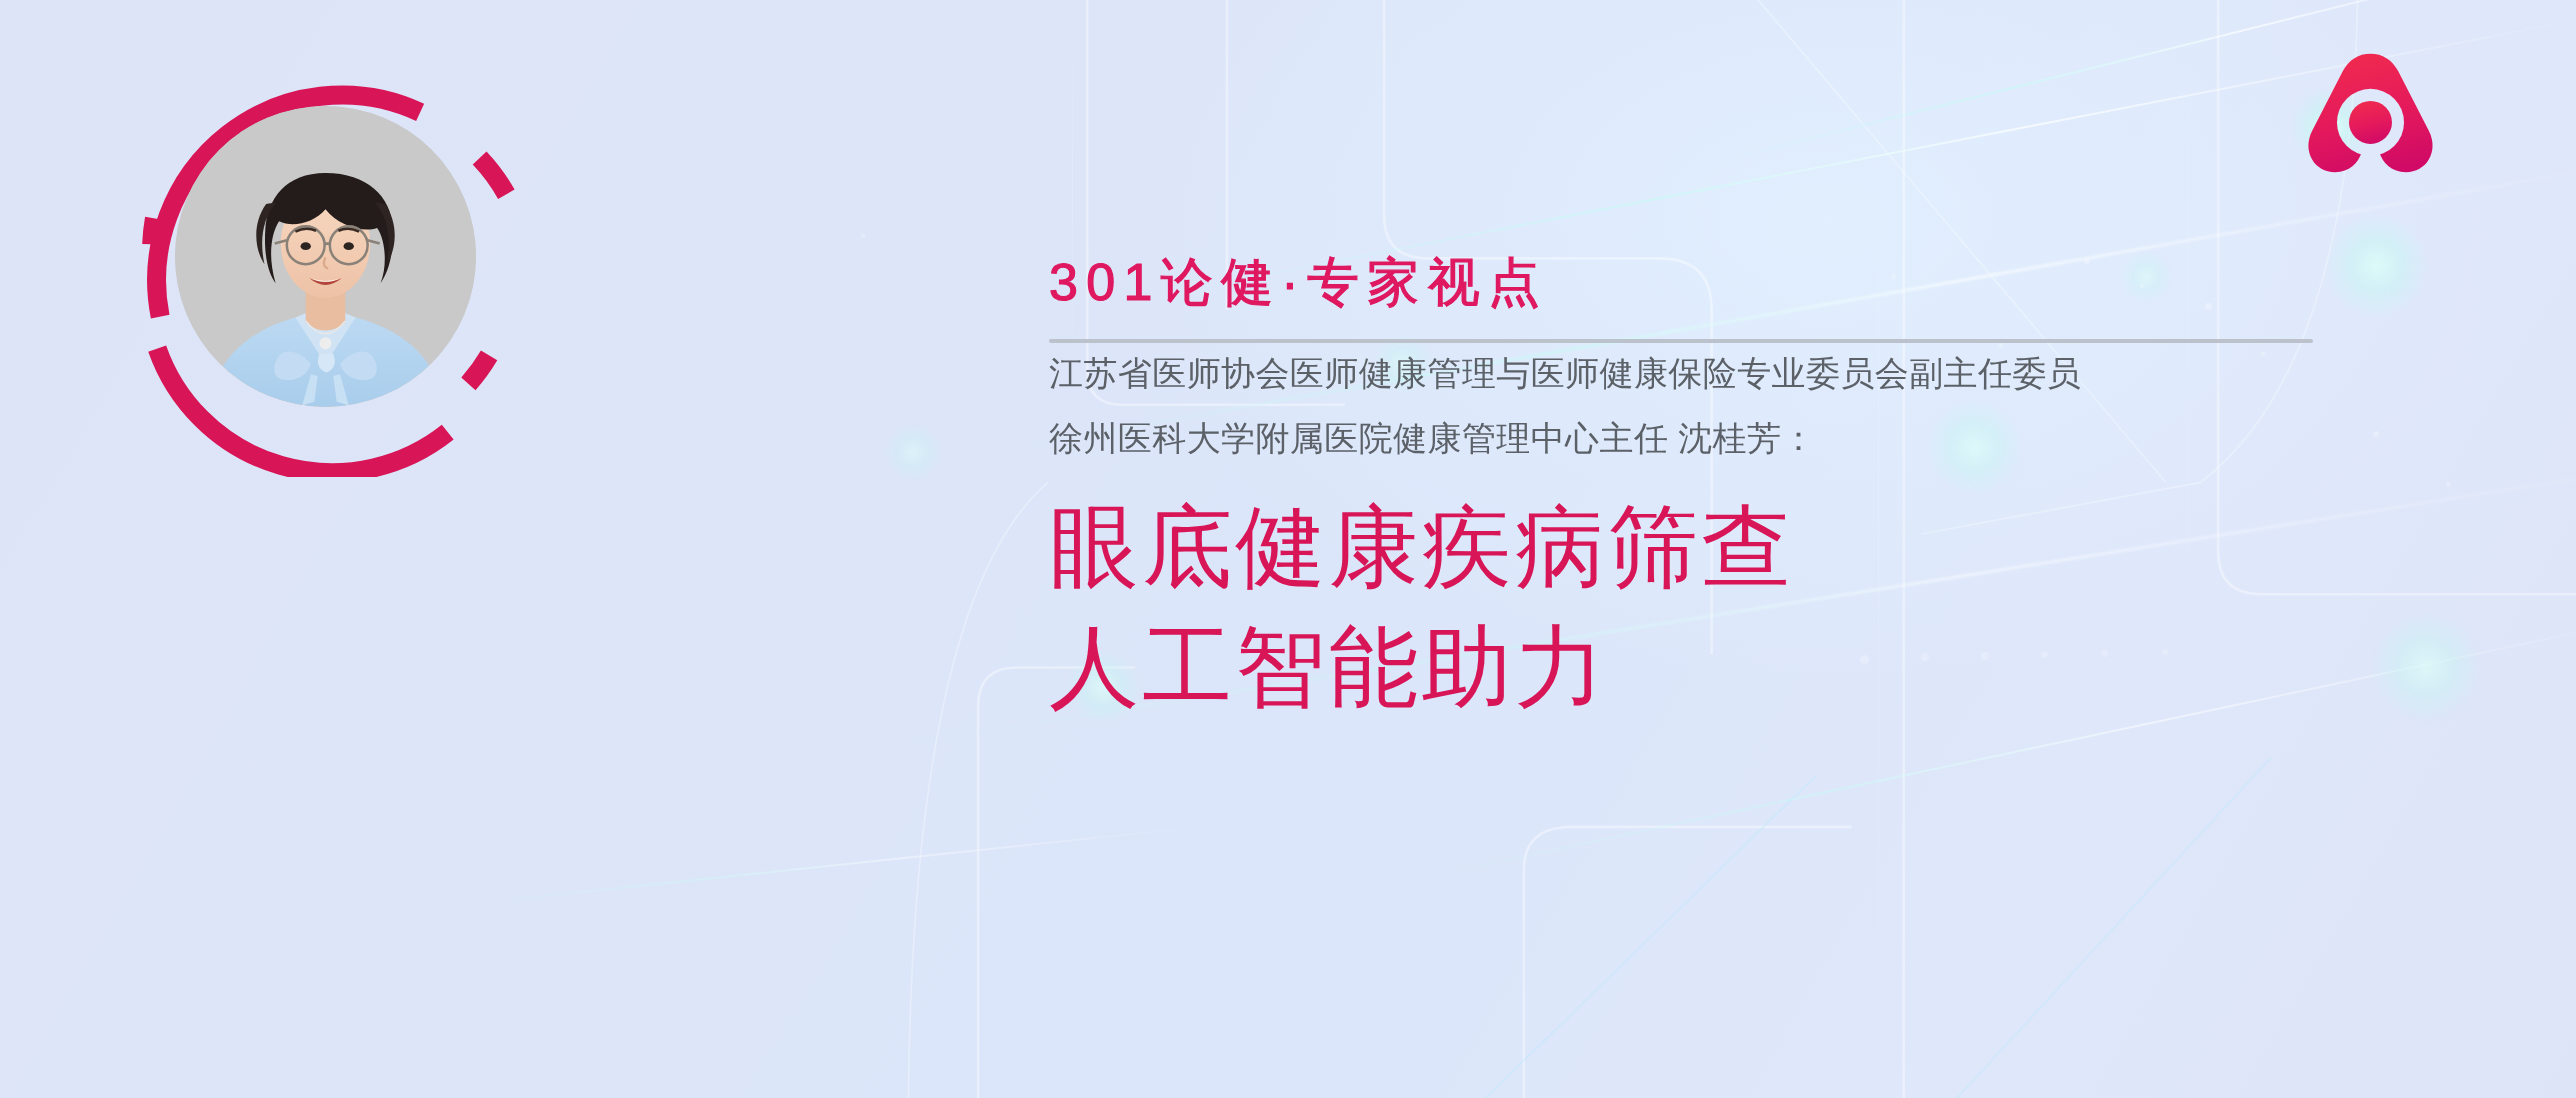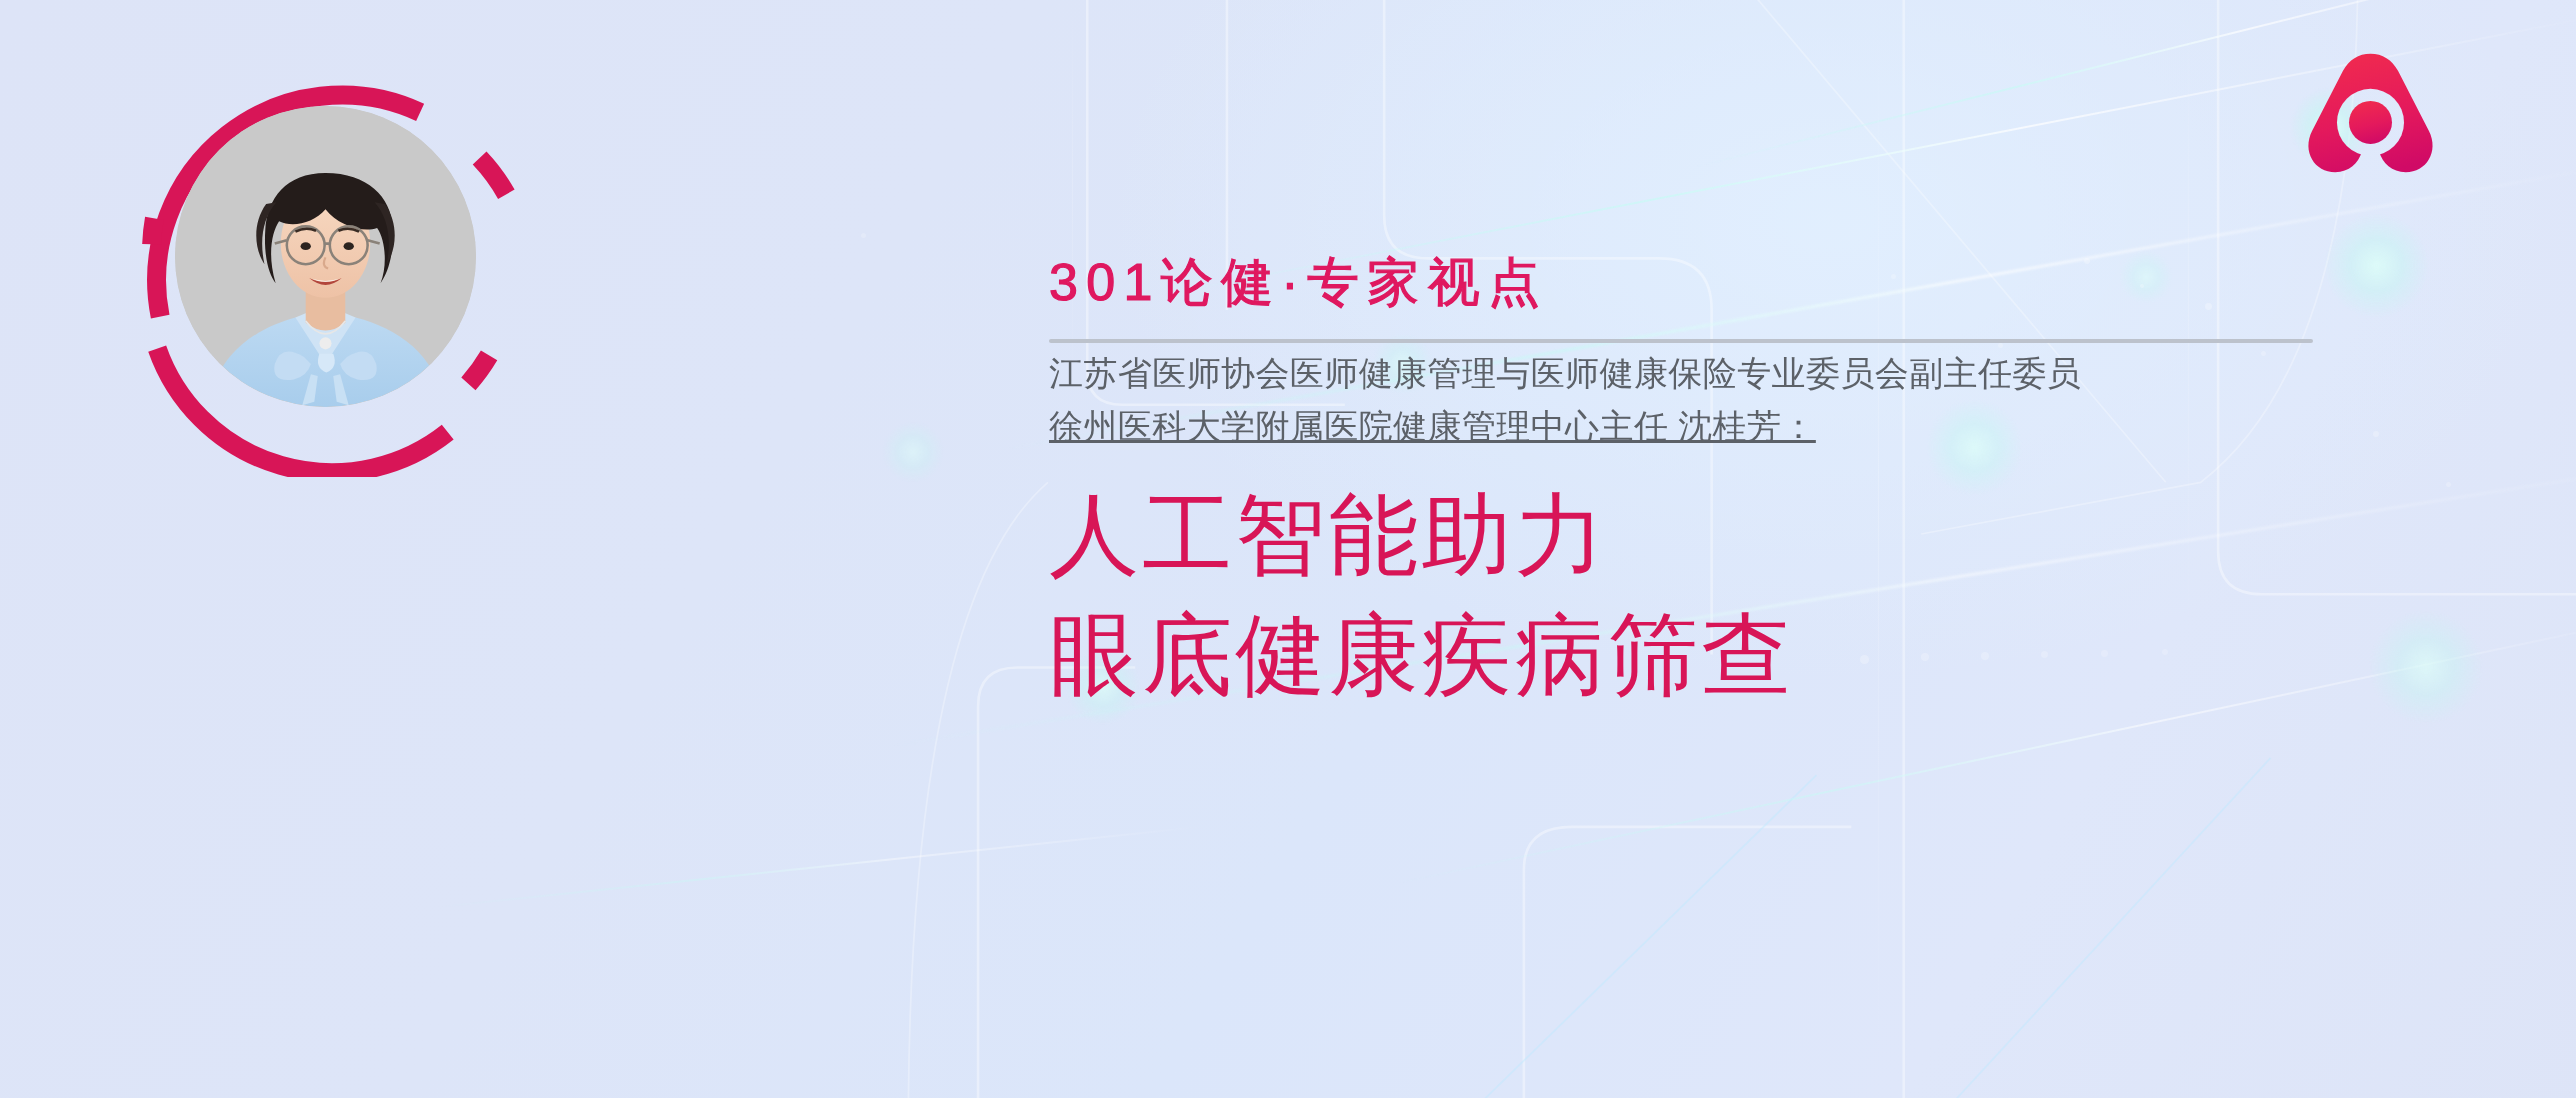--- a/index.html
+++ b/index.html
@@ -238,22 +238,22 @@
     <circle cx="89" cy="104" r="25" fill="url(#lg)"></circle>
   </svg>
 
   <div class="text-col">
 
     <div class="kicker">301论健·专家视点</div>
 
     <div class="divider"></div>
 
     <div class="subtitle">江苏省医师协会医师健康管理与医师健康保险专业委员会副主任委员</div>
-    <div class="subtitle" style="margin-top:2px;text-decoration:underline;">徐州医科大学附属医院健康管理中心主任 沈桂芳：</div>
+    <div class="subtitle" style="margin-top:14px;">徐州医科大学附属医院健康管理中心主任 沈桂芳：</div>
 
     <div class="headline">
+      <div class="headline-line">眼底健康疾病筛查</div>
       <div class="headline-line">人工智能助力</div>
-      <div class="headline-line">眼底健康疾病筛查</div>
     </div>
   </div>
 
 </div>
 
 
 </body></html>

